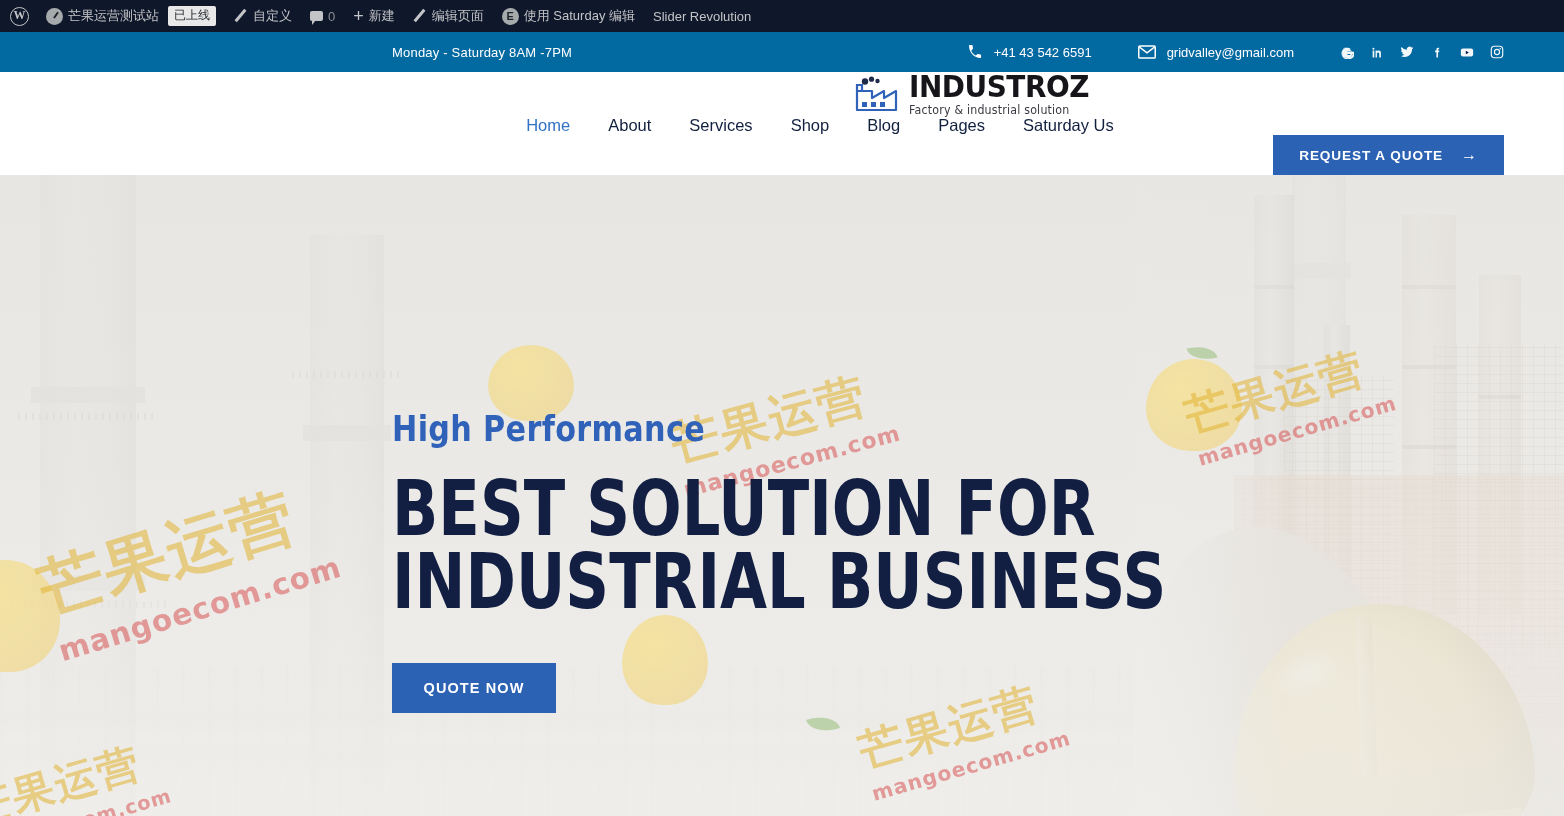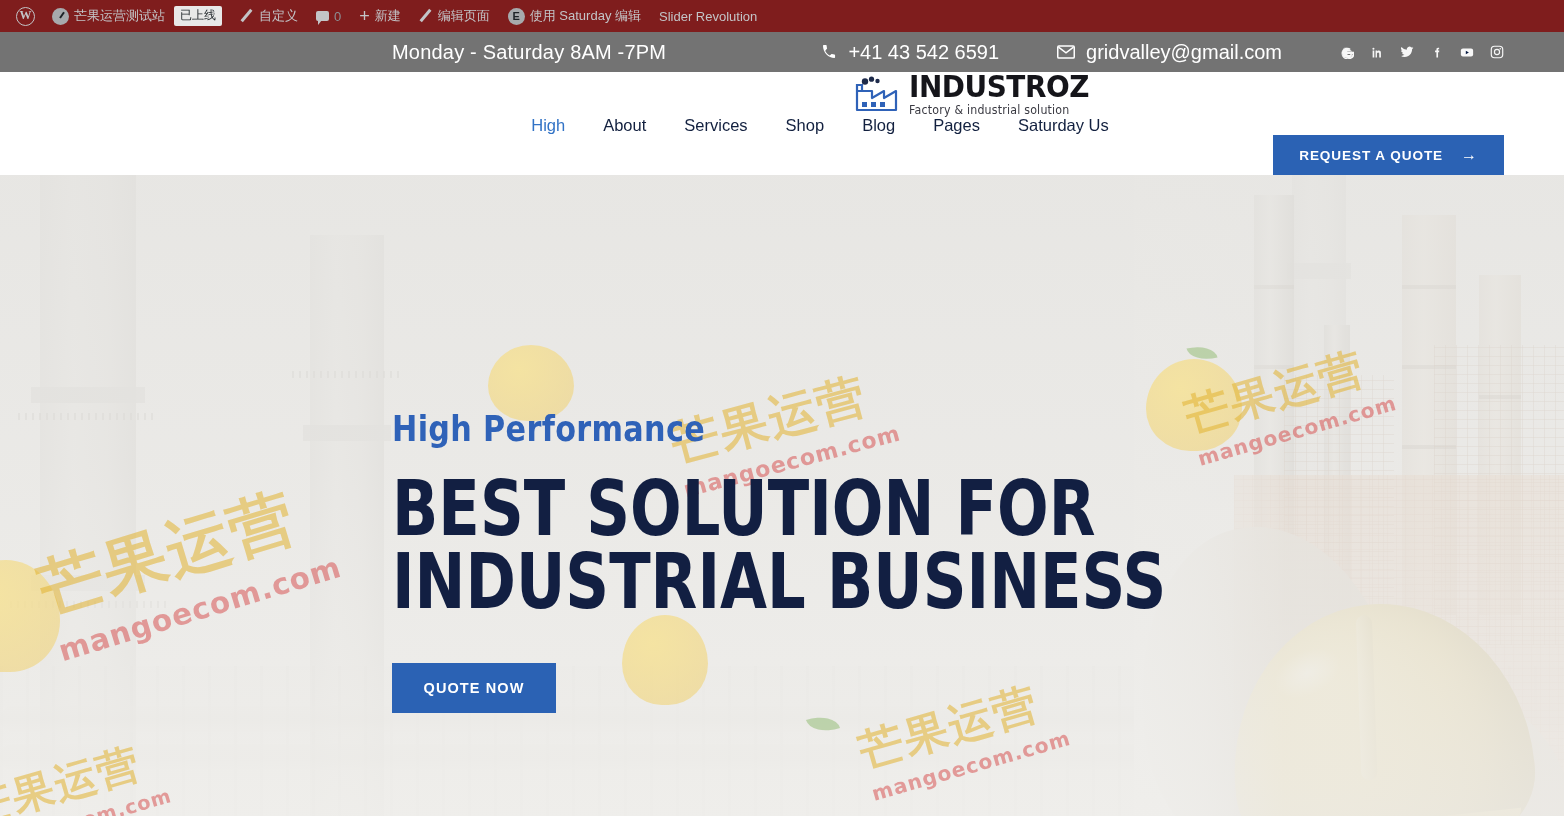--- a/index.html
+++ b/index.html
@@ -7,26 +7,26 @@
   body {
     font-family:"Liberation Sans", sans-serif;
     background:#ffffff;
     -webkit-font-smoothing:antialiased;
   }
 
   
   #wp-admin-bar {
     position:relative;
     height:32px;
-    background:#7f1d1d;
+    background:#0f172a;
     display:flex;
     align-items:center;
     color:#c3c4c7;
     font-size:13px;
-    padding-left:12px;
+    padding-left:6px;
     overflow:hidden;
     z-index:50;
   }
   .ab-item {
     display:flex;
     align-items:center;
     gap:5px;
     height:32px;
     padding:0 9px;
     color:#c3c4c7;
@@ -92,32 +92,32 @@
   }
   .ab-ico.plus {
     font-size:18px; font-weight:300; line-height:14px; color:#c3c4c7;
   }
   .ab-count { color:#8c8f94; }
 
   
   #topbar {
     position:relative;
     height:40px;
-    background:#737373;
+    background:#0369a1;
     color:#ffffff;
     display:flex;
     align-items:center;
-    font-size:20px;
+    font-size:13px;
     z-index:40;
     justify-content:flex-end;
   }
   #topbar .hours { margin-left:392px; letter-spacing:.2px; }
   #topbar .right {
     margin-left:auto; margin-right:60px;
-    display:flex; align-items:center; gap:12px;
+    display:flex; align-items:center; gap:0;
   }
   .contact-chip {
     display:flex; align-items:center; gap:11px;
     margin-right:46px; white-space:nowrap;
     cursor:pointer;
   }
   .ico-phone { width:16px;height:16px; display:block; }
   .ico-mail  { width:18px;height:14px; display:block; }
   .socials { display:flex; align-items:center; gap:16px; }
   .soc {
@@ -488,21 +488,21 @@
       <rect x="18" y="28" width="5" height="5" fill="#2f62b8"></rect>
       <rect x="27" y="28" width="5" height="5" fill="#2f62b8"></rect>
     </svg>
     <span class="logo-text">
       <span class="logo-name">INDUSTROZ</span>
       <span class="logo-tag">Factory &amp; industrial solution</span>
     </span>
   </div>
 
   <nav id="mainnav">
-    <span class="nav-item active">High</span>
+    <span class="nav-item active">Home</span>
     <span class="nav-item">About</span>
     <span class="nav-item">Services</span>
     <span class="nav-item">Shop</span>
     <span class="nav-item">Blog</span>
     <span class="nav-item">Pages</span>
     <span class="nav-item">Saturday Us</span>
   </nav>
 
   <button id="quote-btn">
     <span>REQUEST A QUOTE</span>

